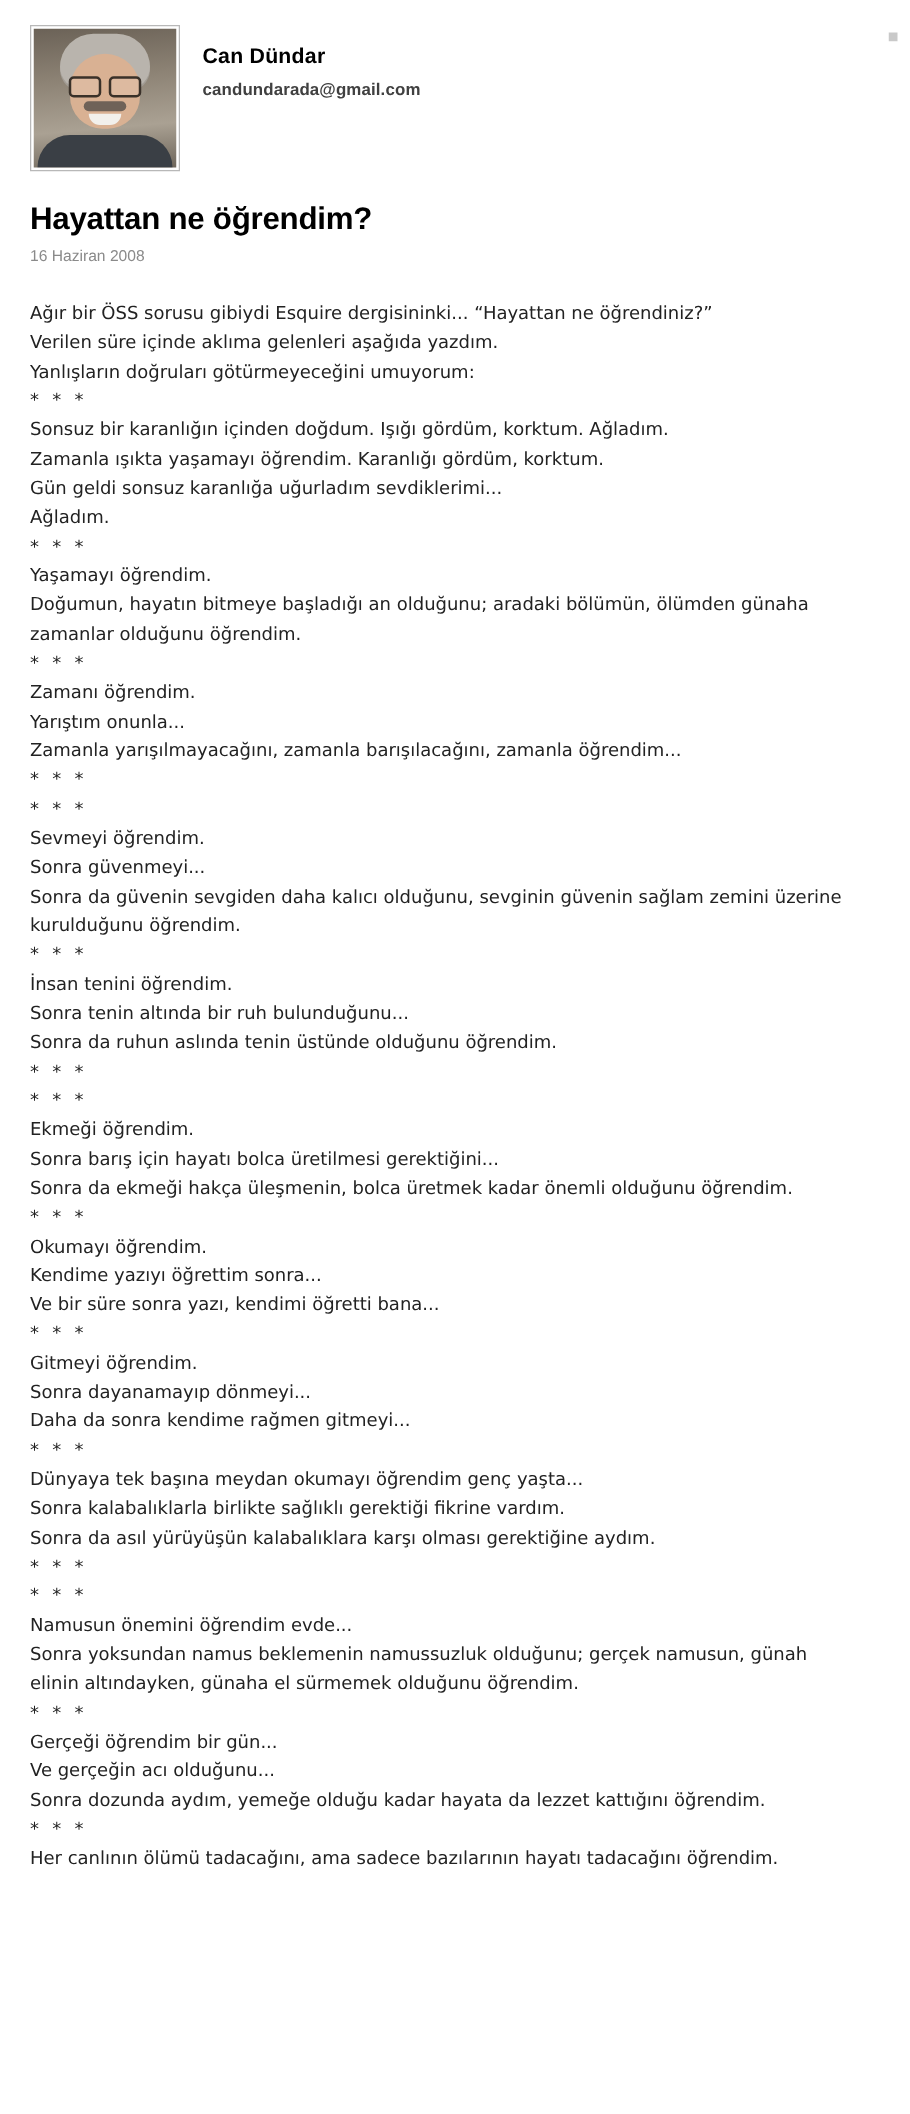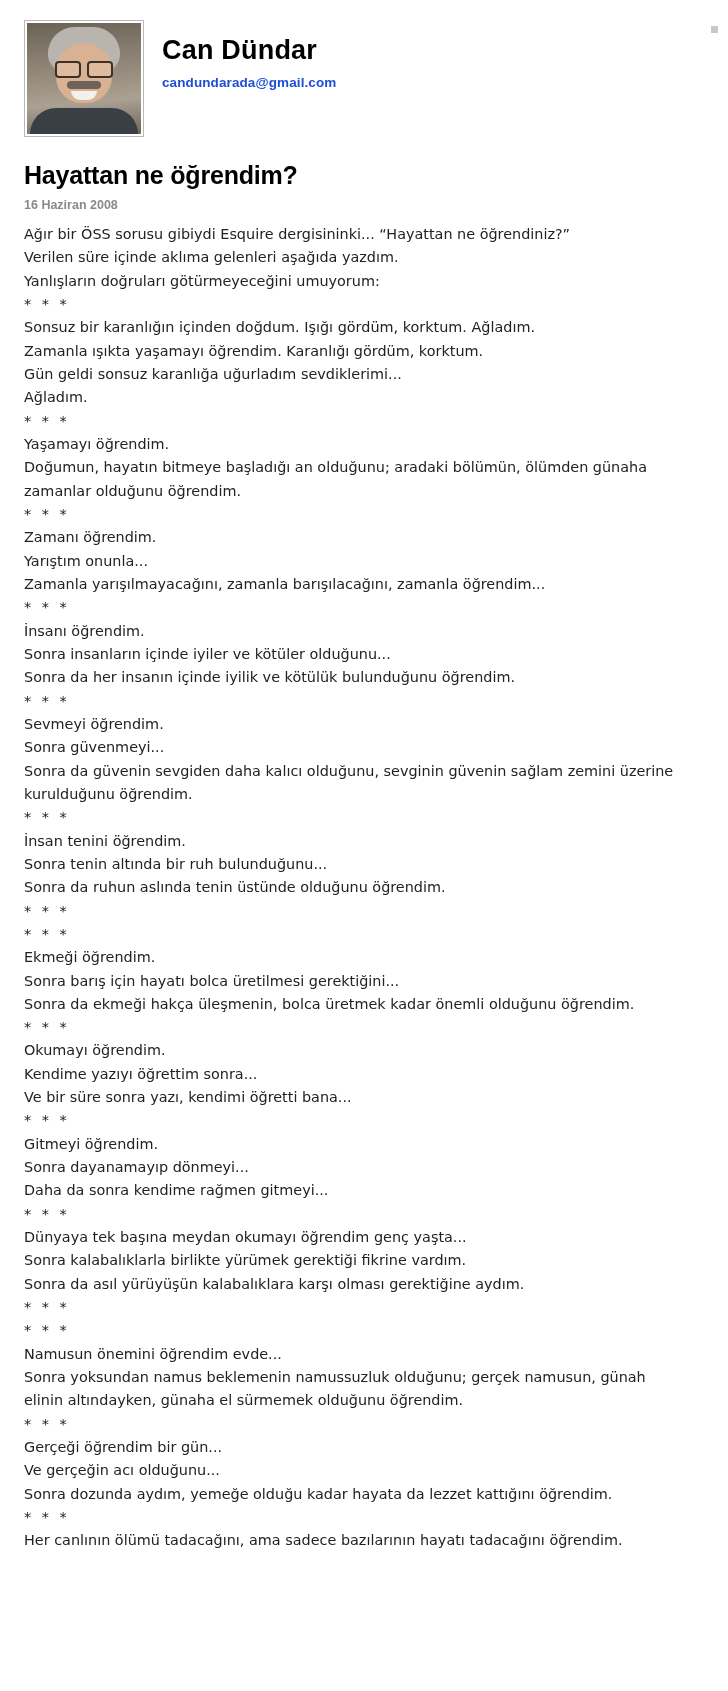--- a/index.html
+++ b/index.html
@@ -117,50 +117,50 @@
     width: 108px;
     height: 26px;
     border-radius: 40px 40px 0 0;
     background: #3a3f45;
   }
   .author-meta {
     padding-top: 16px;
   }
   .author-name {
     font-family: "Liberation Sans", sans-serif;
-    font-size: 27px;
+    font-size: 17px;
     font-weight: bold;
     color: #000000;
     line-height: 1.1;
     margin: 0 0 6px 0;
     letter-spacing: 0.2px;
   }
   .author-email {
     font-family: "Liberation Sans", sans-serif;
     font-size: 13.5px;
     font-weight: bold;
-    color: #1d4ed8;
+    color: #404040;
     text-decoration: none;
     letter-spacing: 0.1px;
   }
   
   .article-title {
     font-family: "Liberation Sans", sans-serif;
     font-size: 25px;
     font-weight: bold;
     color: #000000;
     margin: 24px 0 8px 0;
     letter-spacing: -0.2px;
   }
   .article-date {
     font-family: "Liberation Sans", sans-serif;
     font-size: 12.5px;
-    font-weight: bold;
+    font-weight: normal;
     color: #8a8a8a;
-    margin-bottom: 11px;
+    margin-bottom: 28px;
   }
   .article-body {
     font-family: "DejaVu Sans", sans-serif;
     font-size: 14.4px;
     line-height: 1.62;
     color: #222222;
     max-width: 660px;
   }
   .para {
     margin: 0 0 0 0;
@@ -219,23 +219,20 @@
 Gün geldi sonsuz karanlığa uğurladım sevdiklerimi...
 Ağladım.</p>
       <div class="separator">* * *</div>
       <p class="para">Yaşamayı öğrendim.
 Doğumun, hayatın bitmeye başladığı an olduğunu; aradaki bölümün, ölümden günaha zamanlar olduğunu öğrendim.</p>
       <div class="separator">* * *</div>
       <p class="para">Zamanı öğrendim.
 Yarıştım onunla...
 Zamanla yarışılmayacağını, zamanla barışılacağını, zamanla öğrendim...</p>
       <div class="separator">* * *</div>
-      <p class="para">İnsanı öğrendim.
-Sonra insanların içinde iyiler ve kötüler olduğunu...
-Sonra da her insanın içinde iyilik ve kötülük bulunduğunu öğrendim.</p>
       <div class="separator">* * *</div>
       <p class="para">Sevmeyi öğrendim.
 Sonra güvenmeyi...
 Sonra da güvenin sevgiden daha kalıcı olduğunu, sevginin güvenin sağlam zemini üzerine kurulduğunu öğrendim.</p>
       <div class="separator">* * *</div>
       <p class="para">İnsan tenini öğrendim.
 Sonra tenin altında bir ruh bulunduğunu...
 Sonra da ruhun aslında tenin üstünde olduğunu öğrendim.</p>
       <div class="separator">* * *</div>
       <div class="separator">* * *</div>
@@ -245,21 +242,21 @@
       <div class="separator">* * *</div>
       <p class="para">Okumayı öğrendim.
 Kendime yazıyı öğrettim sonra...
 Ve bir süre sonra yazı, kendimi öğretti bana...</p>
       <div class="separator">* * *</div>
       <p class="para">Gitmeyi öğrendim.
 Sonra dayanamayıp dönmeyi...
 Daha da sonra kendime rağmen gitmeyi...</p>
       <div class="separator">* * *</div>
       <p class="para">Dünyaya tek başına meydan okumayı öğrendim genç yaşta...
-Sonra kalabalıklarla birlikte yürümek gerektiği fikrine vardım.
+Sonra kalabalıklarla birlikte sağlıklı gerektiği fikrine vardım.
 Sonra da asıl yürüyüşün kalabalıklara karşı olması gerektiğine aydım.</p>
       <div class="separator">* * *</div>
       <div class="separator">* * *</div>
       <p class="para">Namusun önemini öğrendim evde...
 Sonra yoksundan namus beklemenin namussuzluk olduğunu; gerçek namusun, günah elinin altındayken, günaha el sürmemek olduğunu öğrendim.</p>
       <div class="separator">* * *</div>
       <p class="para">Gerçeği öğrendim bir gün...
 Ve gerçeğin acı olduğunu...
 Sonra dozunda aydım, yemeğe olduğu kadar hayata da lezzet kattığını öğrendim.</p>
       <div class="separator">* * *</div>

